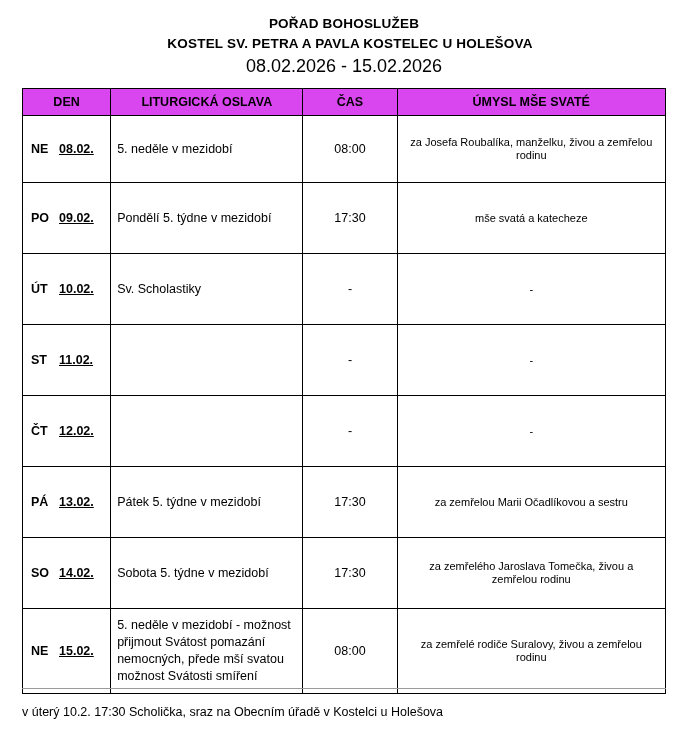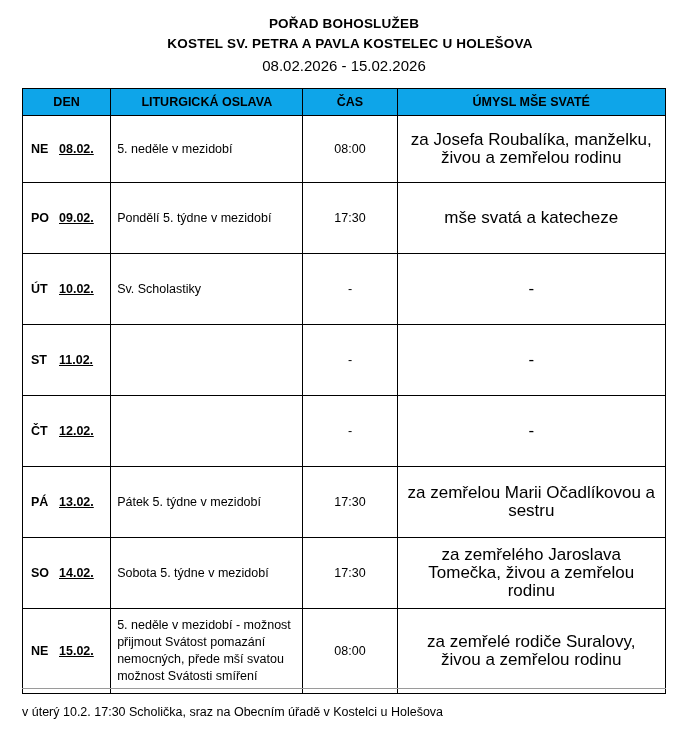--- a/index.html
+++ b/index.html
@@ -31,38 +31,38 @@
     line-height: 20px;
   }
   .header .line2 {
     font-size: 13.5px;
     font-weight: bold;
     letter-spacing: 0.2px;
     line-height: 20px;
     margin-left: 12px;
   }
   .header .line3 {
-    font-size: 15px;
+    font-size: 18px;
     font-weight: normal;
     line-height: 20px;
     padding-top: 2px;
     text-align: center;
   }
   table.schedule {
     border-collapse: collapse;
     margin: 12px auto 0 auto;
     width: 644px;
     table-layout: fixed;
   }
   table.schedule th, table.schedule td {
     border: 1px solid #000000;
     vertical-align: middle;
   }
   table.schedule thead th {
-    background: #0ea5e9;
+    background: #d946ef;
     font-size: 12.5px;
     font-weight: bold;
     text-align: center;
     height: 22px;
     padding: 2px 2px;
   }
   col.c-den { width: 88px; }
   col.c-lit { width: 192px; }
   col.c-cas { width: 94px; }
   col.c-uml { width: 268px; }
@@ -87,24 +87,24 @@
     font-size: 12.5px;
     padding: 4px 6px;
     line-height: 17px;
   }
   td.time {
     font-size: 12.5px;
     text-align: center;
     padding: 4px 4px;
   }
   td.intent {
-    font-size: 17px;
+    font-size: 11px;
     text-align: center;
     padding: 4px 8px;
-    line-height: 18px;
+    line-height: 13px;
   }
   tr.r-sm td { height: 58px; }
   tr.r-md td { height: 62px; }
   tr.r-xl td { height: 76px; }
 
   .footer {
     position: absolute;
     left: 22px;
     top: 688px;
     width: 644px;

